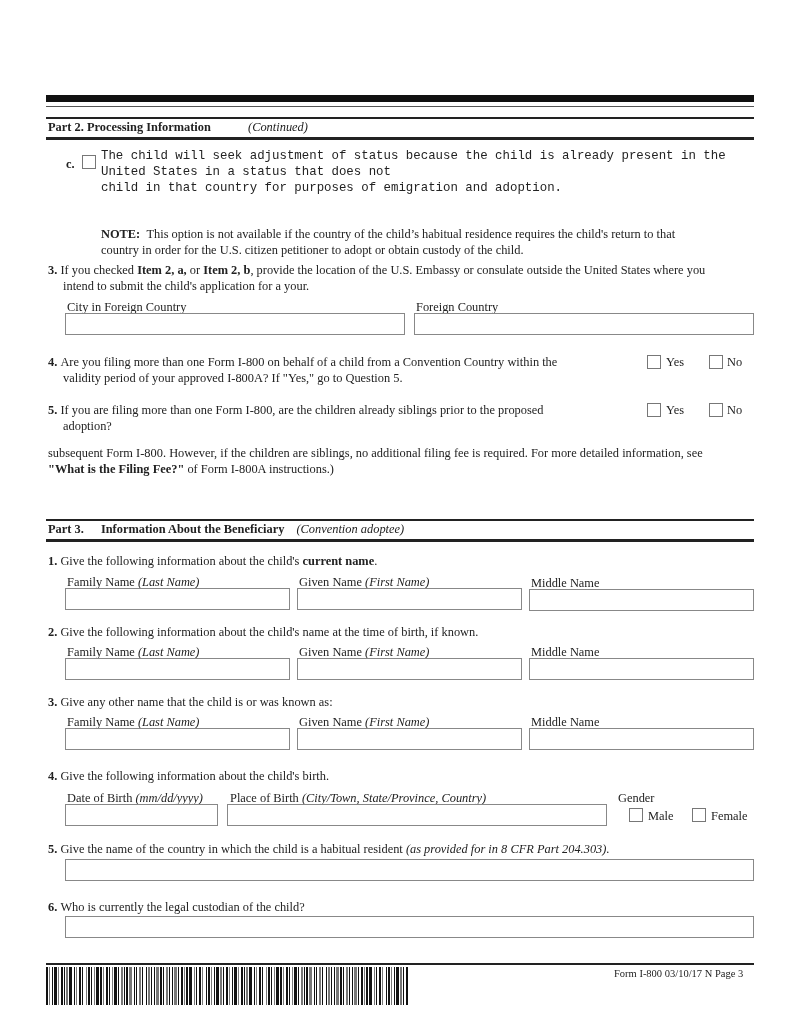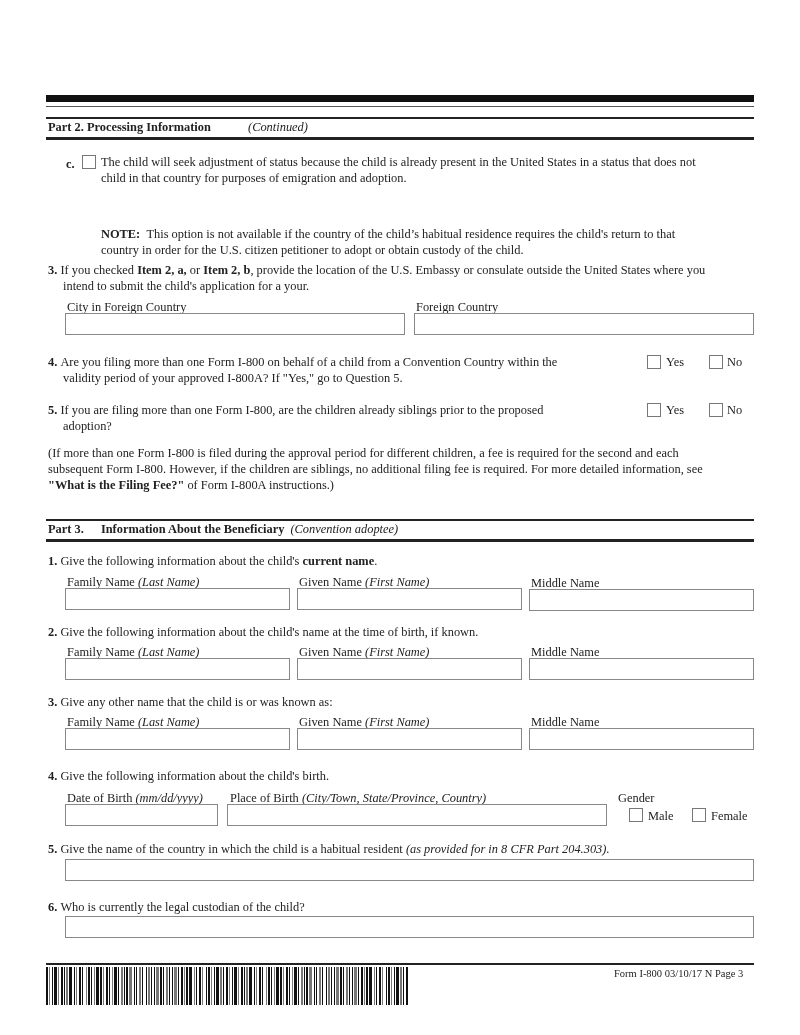--- a/index.html
+++ b/index.html
@@ -32,21 +32,21 @@
 <div class="rule-mid" style="top:117px;"></div>
 
 <div class="part-header" style="top:119px;">
   <span>Part 2.  Processing Information</span>
   <span class="cont" style="margin-left:34px;">(Continued)</span>
 </div>
 <div class="rule-bar" style="top:137px;"></div>
 
 <div class="para bold" style="left:66px; top:156px;">c.</div>
 <div class="cb" style="left:82px; top:155px;"></div>
-<div class="para" style="left:101px; top:154px; width:660px;">
+<div class="para" style="left:101px; top:148px; width:660px;font-family:Liberation Mono, monospace;">
   <div>The child will seek adjustment of status because the child is already present in the United States in a status that does not</div>
   <div>child in that country for purposes of emigration and adoption.</div>
 </div>
 <div class="para italic" style="left:101px; top:226px; width:660px;">
   <div><span class="bold">NOTE:</span>&nbsp;&nbsp;<span>This option is not available if the country of the child’s habitual residence requires the child's return to that</span></div>
   <div>country in order for the U.S. citizen petitioner to adopt or obtain custody of the child.</div>
 </div>
 
 <div class="para" style="left:48px; top:262px; width:720px;">
   <div><span class="qnum">3.</span>&nbsp;<span>If you checked </span><span class="bold">Item 2, a,</span><span> or </span><span class="bold">Item 2, b</span><span>, provide the location of the U.S. Embassy or consulate outside the United States where you</span></div>
@@ -69,30 +69,29 @@
 <div class="para" style="left:48px; top:402px; width:570px;">
   <div><span class="qnum">5.</span>&nbsp;<span>If you are filing more than one Form I-800, are the children already siblings prior to the proposed</span></div>
   <div style="padding-left:15px;">adoption?</div>
 </div>
 <div class="cb" style="left:647px; top:403px;"></div>
 <div class="cb-label" style="left:666px; top:402px;">Yes</div>
 <div class="cb" style="left:709px; top:403px;"></div>
 <div class="cb-label" style="left:727px; top:402px;">No</div>
 
 <div class="para italic" style="left:48px; top:445px; width:720px;">
-  <div>(If more than one Form I-800 is filed during the approval period for different children, a fee is required for the second and each</div>
   <div>subsequent Form I-800.  However, if the children are siblings, no additional filing fee is required.  For more detailed information, see</div>
   <div><span class="bold">"What is the Filing Fee?"</span><span> of Form I-800A instructions.)</span></div>
 </div>
 
 <div class="rule-mid" style="top:519px;"></div>
 <div class="part-header" style="top:521px;">
   <span>Part 3.</span>
   <span style="margin-left:14px;">Information About the Beneficiary</span>
-  <span class="cont" style="margin-left:3px;">(Convention adoptee)</span>
+  <span class="cont" style="margin-left:9px;">(Convention adoptee)</span>
 </div>
 <div class="rule-bar" style="top:539px;"></div>
 
 <div class="para" style="left:48px; top:553px;">
   <span class="qnum">1.</span>&nbsp;<span>Give the following information about the child's </span><span class="bold">current name</span><span>.</span>
 </div>
 <div class="label" style="left:67px; top:574px;"><span>Family Name </span><i>(Last Name)</i></div>
 <div class="field" style="left:65px; top:588px; width:225px;"></div>
 <div class="label" style="left:299px; top:574px;"><span>Given Name </span><i>(First Name)</i></div>
 <div class="field" style="left:297px; top:588px; width:225px;"></div>

